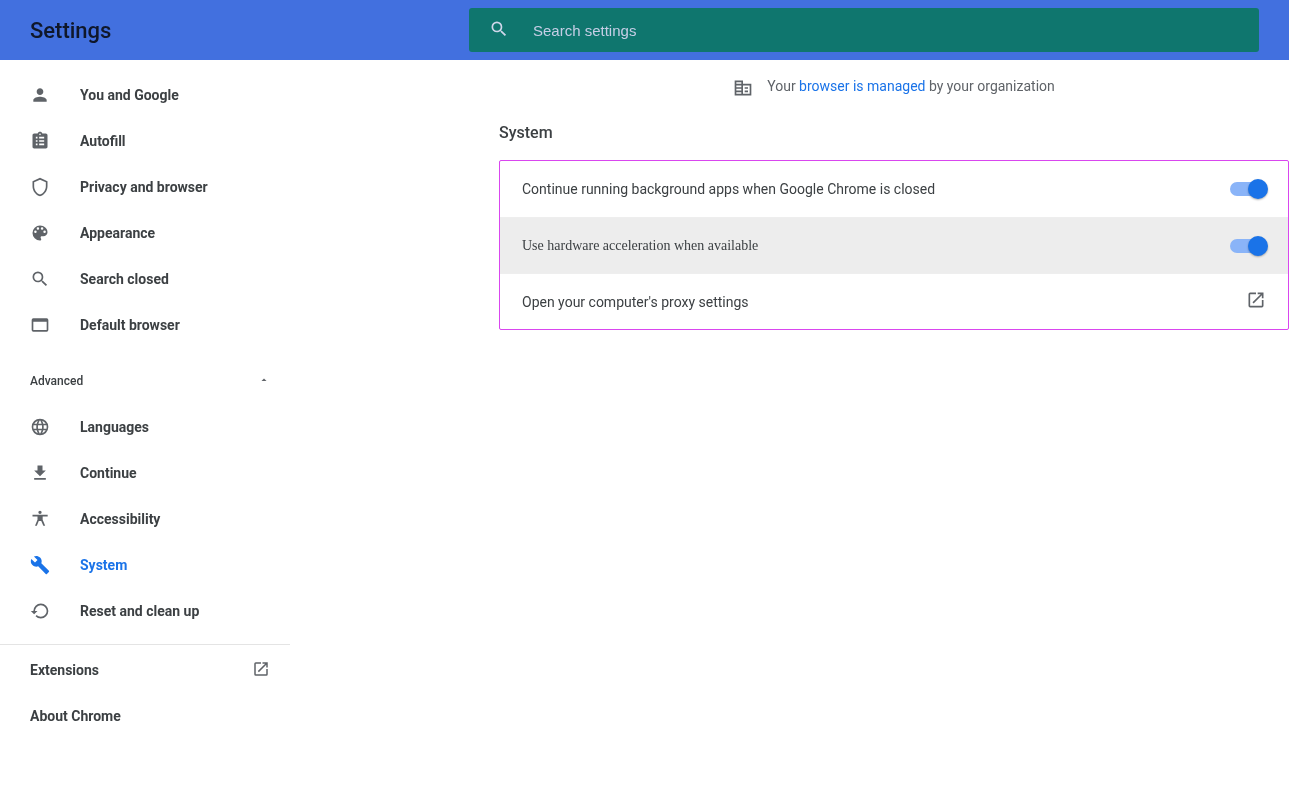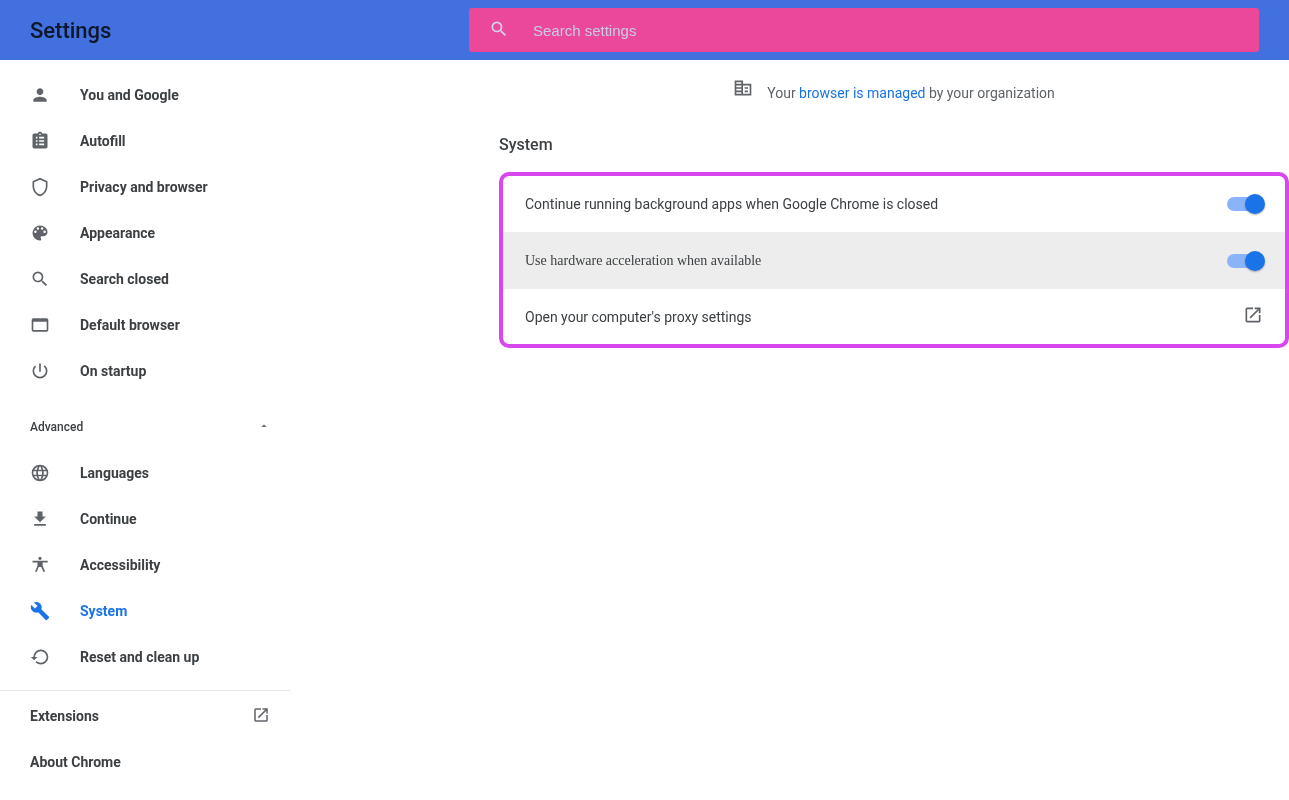--- a/index.html
+++ b/index.html
@@ -23,21 +23,21 @@
     color: #0f172a;
     font-size: 22px;
     font-weight: 500;
     flex: 0 0 auto;
     margin-right: 40px;
   }
   .search-wrap {
     margin-left: auto;
     width: 790px;
     height: 44px;
-    background: #ec4899;
+    background: #0f766e;
     border-radius: 3px;
     display: flex;
     align-items: center;
     padding: 0 20px;
   }
   .search-wrap svg { fill: #cfd6ea; flex: 0 0 auto; }
   .search-input {
     flex: 1;
     border: none;
     background: transparent;
@@ -120,42 +120,42 @@
     background: #fff;
   }
   .content-col {
     width: 790px;
     margin-left: auto;
     margin-right: 0;
     padding-top: 18px;
   }
   .managed-row {
     display: flex;
-    align-items: flex-end;
+    align-items: flex-start;
     justify-content: center;
     gap: 14px;
     color: #5f6368;
     font-size: 14px;
-    margin-bottom: 34px;
+    margin-bottom: 22px;
   }
   .managed-row svg { fill: #5f6368; }
   .managed-link { color: #1a73e8; text-decoration: none; cursor: pointer; }
 
   .section-title {
     font-size: 16px;
     color: #3c4043;
     font-weight: 500;
     margin-bottom: 18px;
   }
 
   .card {
     width: 100%;
     background: #fff;
-    border: 4px solid #d946ef;
-    border-radius: 10px;
+    border: 1px solid #d946ef;
+    border-radius: 2px;
     overflow: hidden;
   }
   .row {
     height: 56px;
     display: flex;
     align-items: center;
     padding: 0 22px;
     font-size: 14px;
     color: #3c4043;
     cursor: default;
@@ -247,28 +247,20 @@
 
     <div class="nav-item">
       <span class="icon-slot">
         <svg width="20" height="20" viewBox="0 0 24 24">
             <path d="M20 4H4a2 2 0 00-2 2v12a2 2 0 002 2h16a2 2 0 002-2V6a2 2 0 00-2-2zM4 8h16v10H4V8z"></path>
           </svg>
       </span>
       <span class="label">Default browser</span>
     </div>
 
-    <div class="nav-item">
-      <span class="icon-slot">
-        <svg width="20" height="20" viewBox="0 0 24 24">
-            <path d="M13 3h-2v10h2V3zm4.83 2.17l-1.42 1.42A6.92 6.92 0 0119 12a7 7 0 11-14 0c0-2.05.88-3.9 2.29-5.21L5.87 5.37A8.93 8.93 0 003 12a9 9 0 1018 0 8.93 8.93 0 00-3.17-6.83z"></path>
-          </svg>
-      </span>
-      <span class="label">On startup</span>
-    </div>
 
     <div class="adv-header">
       <span class="label">Advanced</span>
       <span class="chev">
         <svg width="12" height="12" viewBox="0 0 24 24" fill="#5f6368">
             <path d="M7 14l5-5 5 5z"></path>
           </svg>
       </span>
     </div>
 

